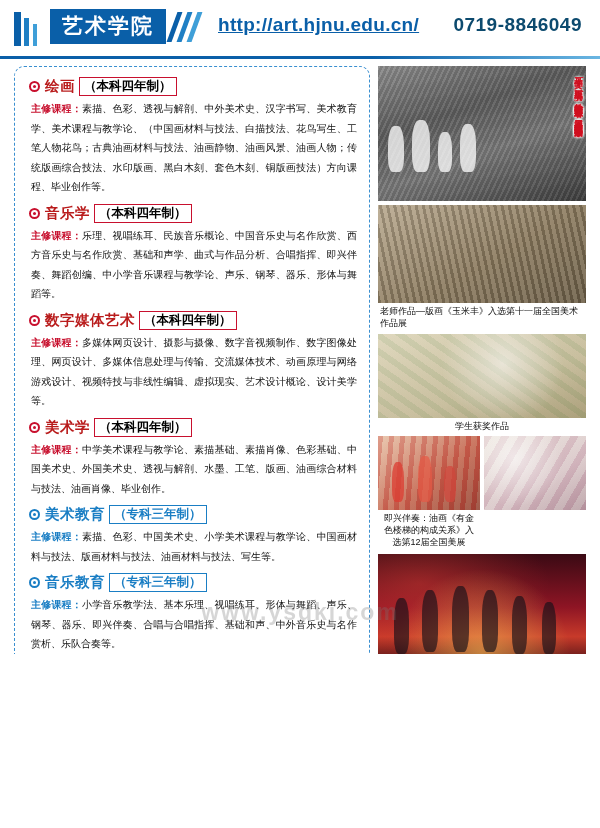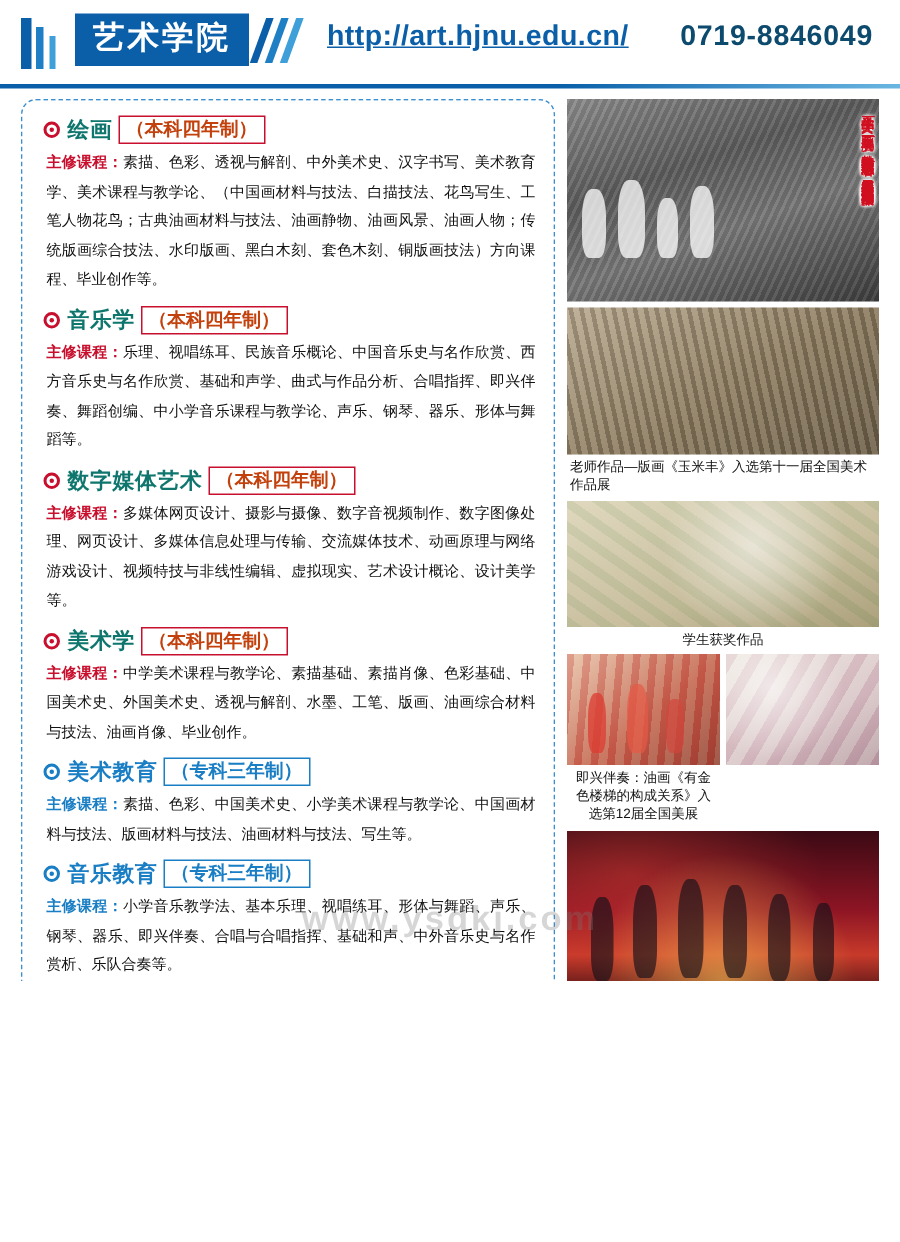--- a/index.html
+++ b/index.html
@@ -125,30 +125,30 @@
     content: "";
     position: absolute;
     left: 2px; top: 2px;
     width: 3px; height: 3px;
     border-radius: 50%;
     background: #c8102e;
   }
   .bullet.blue::after { background: #1a7ec4; }
 
   .prog-name {
-    color: #0f766e;
+    color: #b91c1c;
     font-size: 14.5px;
     font-weight: bold;
     letter-spacing: 0.5px;
   }
   .prog-name.blue { color: #1a7ec4; }
   .prog-degree {
     margin-left: 4px;
     border: 1.2px solid #c8102e;
-    color: #c2410c;
+    color: #000000;
     font-size: 12.5px;
     font-weight: bold;
     padding: 0px 4px 1px 4px;
     line-height: 16px;
     display: inline-block;
   }
   .prog-degree.blue { border-color: #1a7ec4; color: #1a7ec4; }
 
   .prog-body {
     font-size: 10px;

